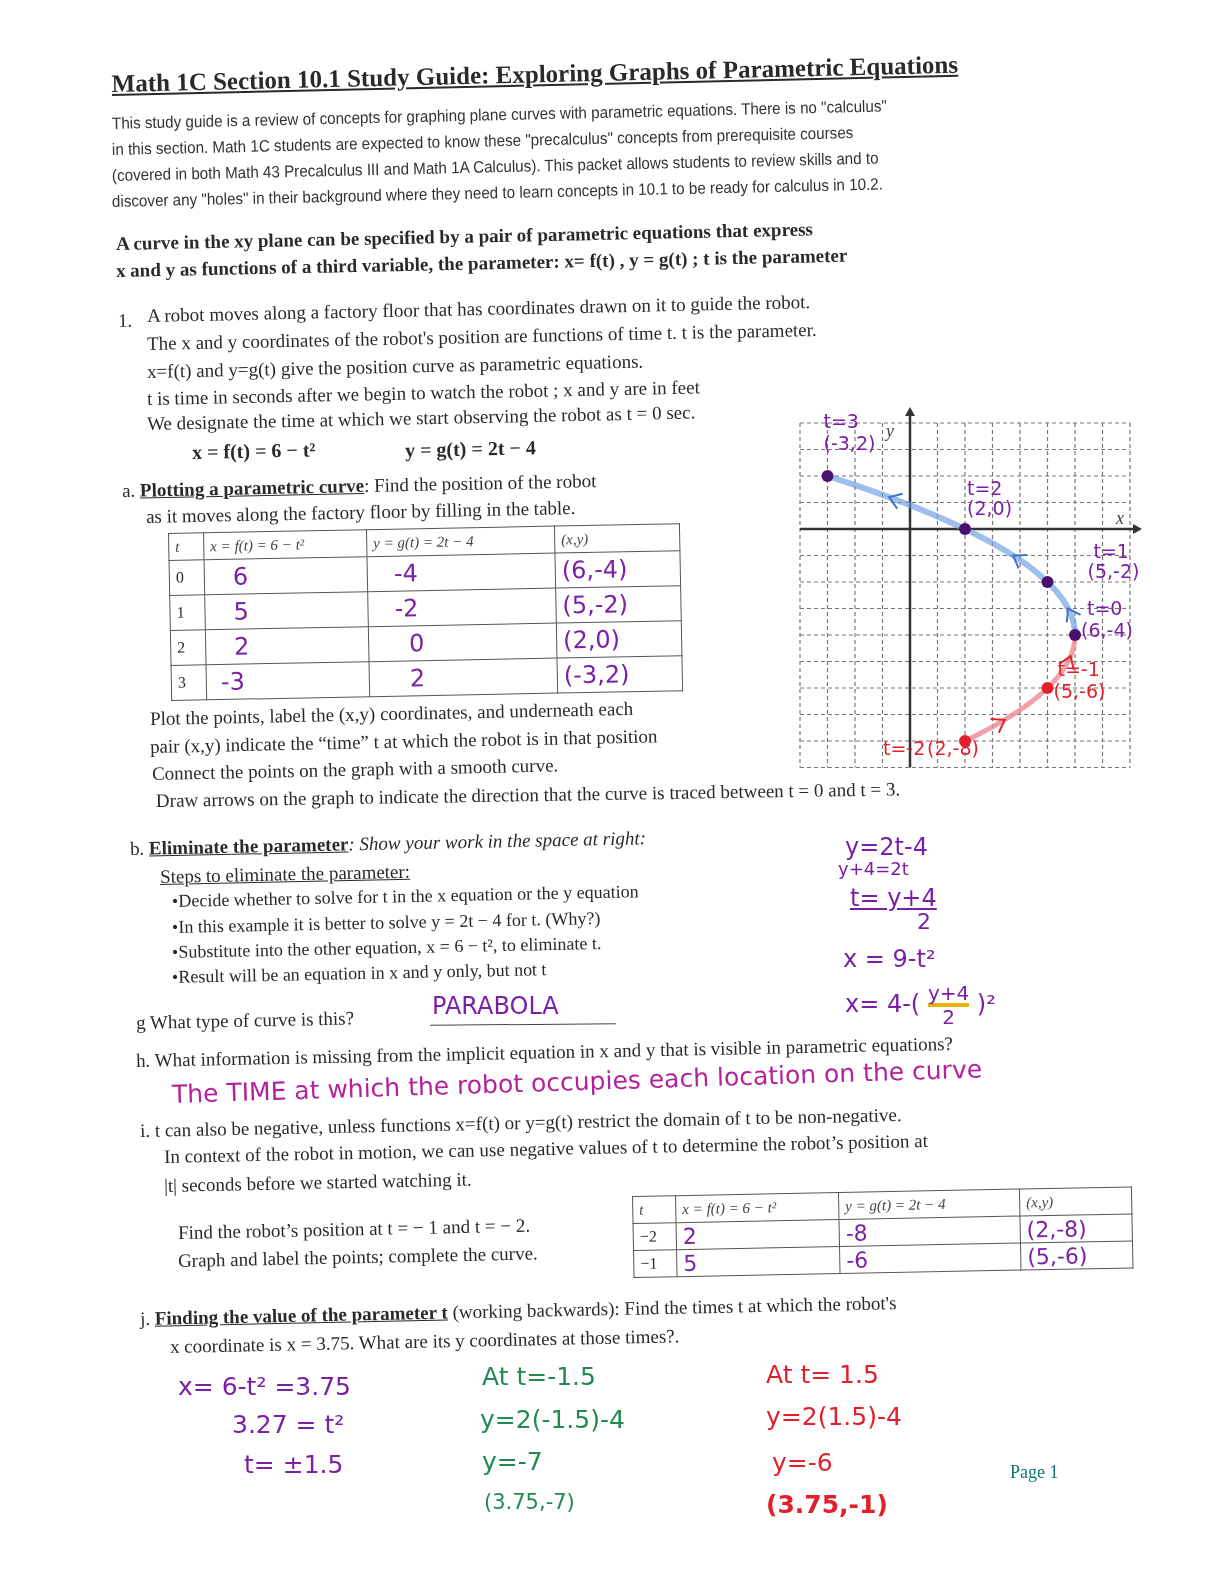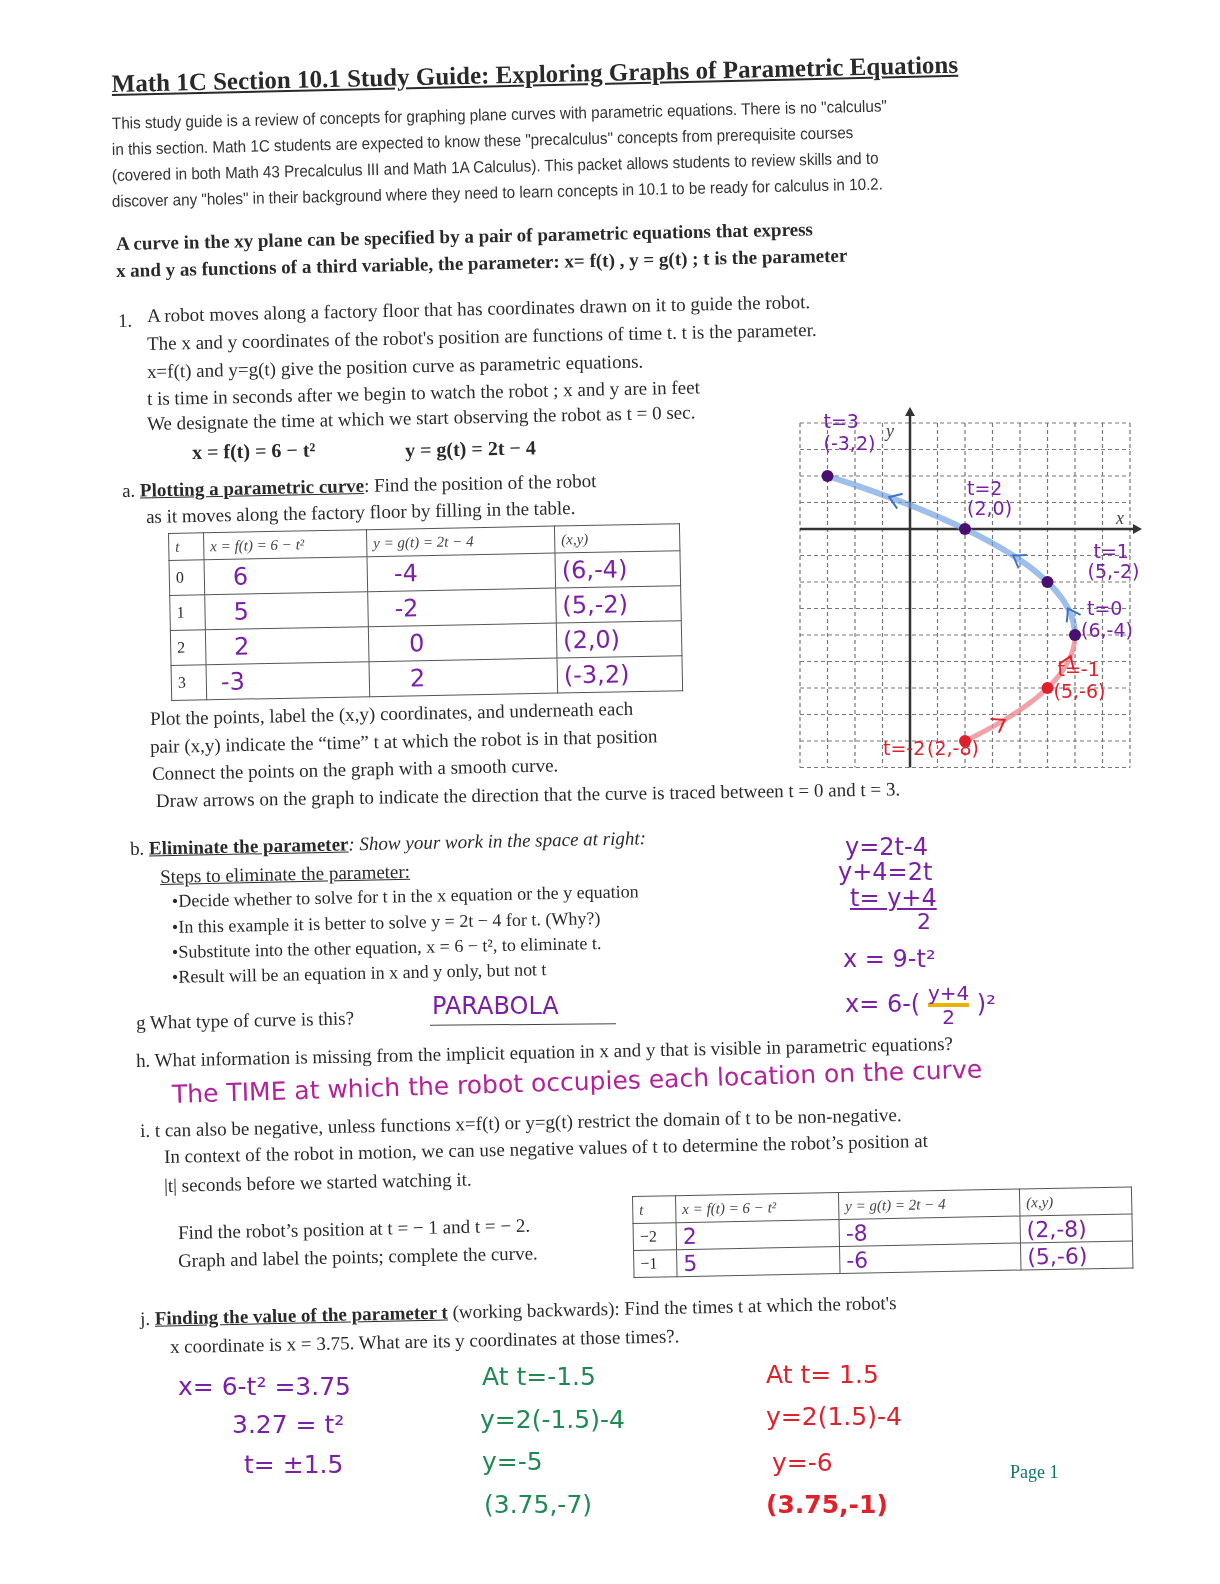--- a/index.html
+++ b/index.html
@@ -167,28 +167,28 @@
     <span>b.</span>
     <span class="bold ul">Eliminate the parameter</span><span class="it">:  Show your work in the space at right:</span>
   </div>
   <div class="abs body ul" style="left:160px; top:866px;">Steps to eliminate the parameter:</div>
   <div class="abs body" style="left:172px; top:891px; font-size:18px;">•Decide whether to solve for t in the x equation or the y equation</div>
   <div class="abs body" style="left:172px; top:917px; font-size:18px;">•In this example it is better to solve y = 2t − 4 for t. (Why?)</div>
   <div class="abs body" style="left:172px; top:942px; font-size:18px;">•Substitute into the other equation, x = 6 − t², to eliminate t.</div>
   <div class="abs body" style="left:172px; top:967px; font-size:18px;">•Result will be an equation in x and y only, but not t</div>
 
   <div class="abs hand" style="left:845px; top:833px; font-size:24px;">y=2t-4</div>
-  <div class="abs hand" style="left:838px; top:858px; font-size:24px;">y+4=2t</div>
+  <div class="abs hand" style="left:838px; top:858px; font-size:18px;">y+4=2t</div>
   <div class="abs hand" style="left:850px; top:884px; font-size:24px;">
     <span style="text-decoration:underline;">t= y+4</span>
   </div>
   <div class="abs hand" style="left:917px; top:909px; font-size:22px;">2</div>
   <div class="abs hand" style="left:843px; top:945px; font-size:24px;">x = 9-t²</div>
   <div class="abs hand" style="left:845px; top:983px; font-size:24px;">
-    <span>x= 6-(</span>
+    <span>x= 4-(</span>
     <span style="display:inline-block; vertical-align:middle; text-align:center; line-height:20px; font-size:20px;">
       <span style="display:block; border-bottom:4px solid #eab308;">y+4</span>
       <span style="display:block;">2</span>
     </span>
     <span>)²</span>
   </div>
 
   <div class="abs body" style="left:136px; top:1012px;">
     <span>g</span>
     <span>What type of curve is this?</span>
@@ -239,22 +239,22 @@
     <span class="bold ul">Finding the value of the parameter t</span><span> (working backwards):  Find the times t at which the robot's</span>
   </div>
   <div class="abs body" style="left:170px; top:1336px;">x coordinate is x = 3.75.  What are its y coordinates at those times?.</div>
 
   <div class="abs hand" style="left:178px; top:1372px; font-size:25px;">x= 6-t² =3.75</div>
   <div class="abs hand" style="left:232px; top:1410px; font-size:25px;">3.27 = t²</div>
   <div class="abs hand" style="left:244px; top:1450px; font-size:25px;">t= ±1.5</div>
 
   <div class="abs hand-green" style="left:482px; top:1362px; font-size:25px;">At t=-1.5</div>
   <div class="abs hand-green" style="left:480px; top:1405px; font-size:25px;">y=2(-1.5)-4</div>
-  <div class="abs hand-green" style="left:482px; top:1447px; font-size:25px;">y=-5</div>
-  <div class="abs hand-green" style="left:484px; top:1490px; font-size:25px;">(3.75,-7)</div>
+  <div class="abs hand-green" style="left:482px; top:1447px; font-size:25px;">y=-7</div>
+  <div class="abs hand-green" style="left:484px; top:1490px; font-size:21px;">(3.75,-7)</div>
 
   <div class="abs hand-red" style="left:766px; top:1360px; font-size:25px;">At t= 1.5</div>
   <div class="abs hand-red" style="left:766px; top:1402px; font-size:25px;">y=2(1.5)-4</div>
   <div class="abs hand-red" style="left:772px; top:1448px; font-size:25px;">y=-6</div>
   <div class="abs hand-red" style="left:766px; top:1490px; font-size:25px;font-weight:bold;">(3.75,-1)</div>
 
   <div class="abs page-num">Page 1</div>
 </div>
 
 </body></html>

